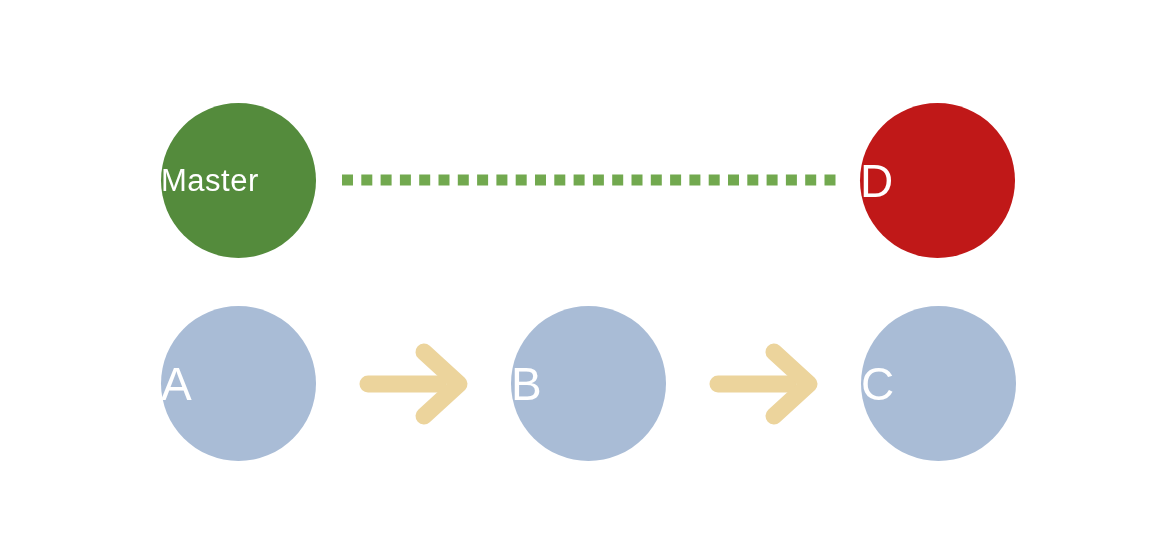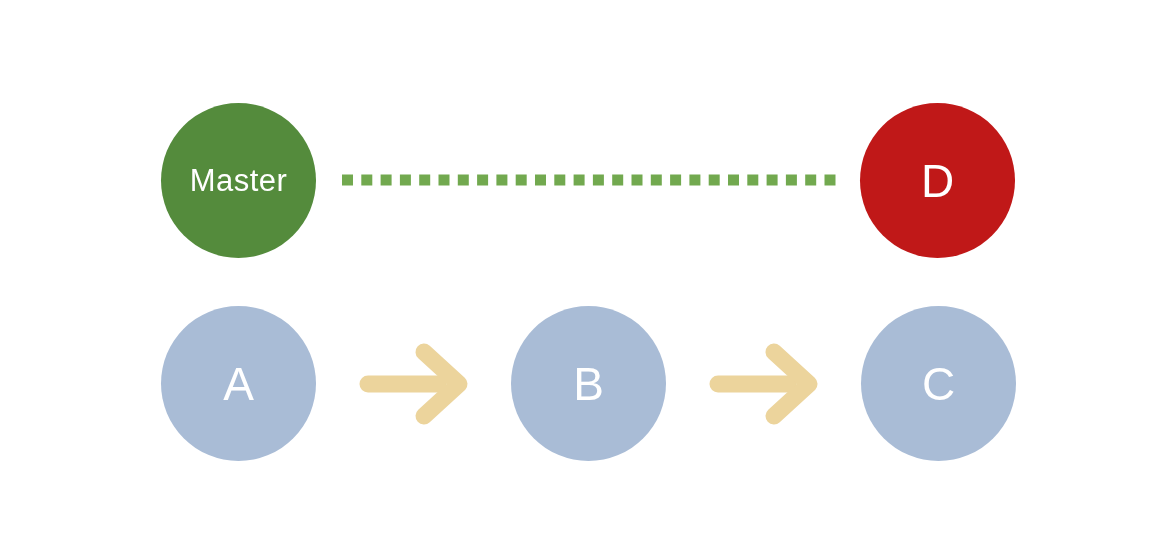--- a/index.html
+++ b/index.html
@@ -22,21 +22,21 @@
     width: 1170px;
     height: 550px;
   }
   .node {
     position: absolute;
     width: 155px;
     height: 155px;
     border-radius: 50%;
     display: flex;
     align-items: center;
-    justify-content: center;
+    justify-content: flex-start;
   }
   .node-label {
     color: #ffffff;
     user-select: none;
   }
   .node-label.word {
     font-size: 31px;
     font-weight: 400;
     letter-spacing: 0.5px;
   }

